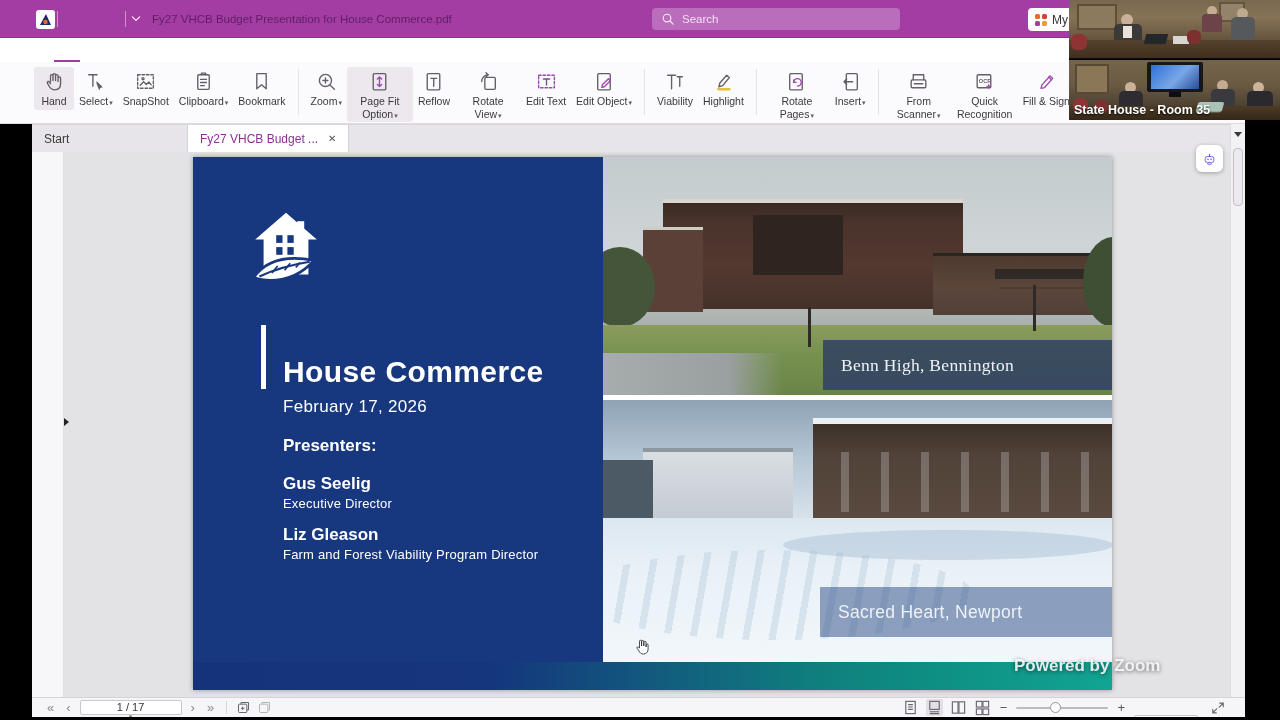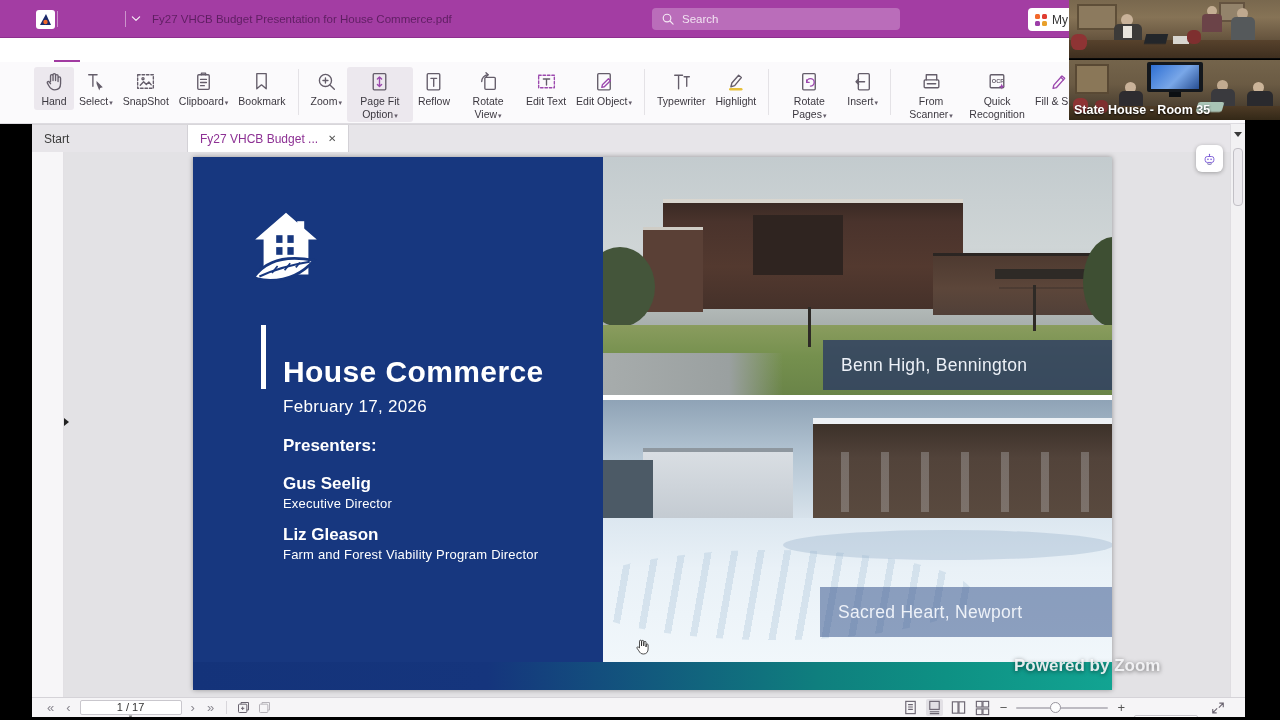--- a/index.html
+++ b/index.html
@@ -74,21 +74,21 @@
   .slide-presenters-heading{position:absolute;left:90px;top:279px;font-size:17px;font-weight:bold;}
   .presenter-list{position:absolute;left:90px;top:317px;display:flex;flex-direction:column;gap:14px;}
   .p-name{font-size:17px;font-weight:bold;}
   .p-role{font-size:13px;margin-top:2px;letter-spacing:.2px;}
 
   .photo{position:absolute;left:410px;width:509px;overflow:hidden;}
   .photo-top{top:0;height:238px;background:linear-gradient(180deg,#C3CBCE 0%,#CFD5D6 38%,#BEC4C4 55%,#A9B0AE 70%);}
   .photo-bottom{top:243px;height:262px;background:linear-gradient(180deg,#8FA3B6 0%,#B5C6D4 22%,#DCE6EE 48%,#EEF4F8 75%,#F3F8FB 100%);}
   .photo i{position:absolute;display:block;}
   .caption{position:absolute;height:50px;line-height:50px;font-size:17.5px;color:#EDF1F8;padding-left:18px;letter-spacing:.3px;}
-  .cap-top{left:220px;top:183px;width:295px;background:rgba(44,59,99,.8);}
+  .cap-top{left:220px;top:183px;width:295px;background:rgba(44,59,99,.8);font-family:Liberation Serif, serif;}
   .cap-bottom{left:217px;top:187px;width:333px;background:rgba(58,88,142,.55);}
   .slide-strip{position:absolute;left:0;top:505px;width:919px;height:28px;background:linear-gradient(90deg,#14337A 0%,#15357D 32%,#0F7F7E 68%,#0E9184 82%,#12A492 100%);}
   .wm-pos{position:absolute;left:950px;top:504px;z-index:10;font-size:17px;font-weight:bold;color:rgba(246,246,248,.92);text-shadow:0 1px 4px rgba(0,0,0,.55);}
   .cursor{position:absolute;left:571px;top:486px;z-index:12;}
 
   
   .ai-fab{position:absolute;left:1196px;top:145px;width:27px;height:27px;background:#fff;border:none;border-radius:6px;box-shadow:0 1px 4px rgba(0,0,0,.3);display:flex;align-items:center;justify-content:center;cursor:pointer;z-index:30;}
   .scrollbar{position:absolute;left:1230px;top:124px;width:15px;height:573px;background:#F2F1F3;border-left:1px solid #DFDDE1;z-index:20;}
   .scroll-arrow{position:absolute;left:3px;top:8px;width:0;height:0;border-top:5px solid #3a3a3a;border-left:4px solid transparent;border-right:4px solid transparent;}
   .scroll-thumb{position:absolute;left:2px;top:24px;width:10px;height:58px;background:#ECEAEE;border:1px solid #C2C0C6;border-radius:4px;cursor:grab;}
@@ -292,21 +292,21 @@
         </span>
         <span class="tool-label"><i>Edit Object</i><b class="caret">▾</b></span>
       </div>
       <span class="tool-sep"></span>
       <div class="tool">
         <span class="tool-icon">
           <svg width="23" height="23" viewBox="0 0 22 22" fill="none" stroke="currentColor" stroke-width="1.3" stroke-linecap="round" stroke-linejoin="round">
             <path d="M4.5 5h7.5M8.2 5v13M13.5 6.5h5M16 6.5v9"></path>
           </svg>
         </span>
-        <span class="tool-label"><i>Typewriter</i></span>
+        <span class="tool-label"><i>Viability</i></span>
       </div>
       <div class="tool">
         <span class="tool-icon">
           <svg width="23" height="23" viewBox="0 0 22 22" fill="none" stroke="currentColor" stroke-width="1.3" stroke-linecap="round" stroke-linejoin="round">
             <path d="M7.5 12.5L14 5l2.6 2.2-6.4 7.8-3.6 1z"></path>
             <path d="M6 18.5h10.5" stroke="#E6C03C" stroke-width="2.4"></path>
           </svg>
         </span>
         <span class="tool-label"><i>Highlight</i></span>
       </div>

